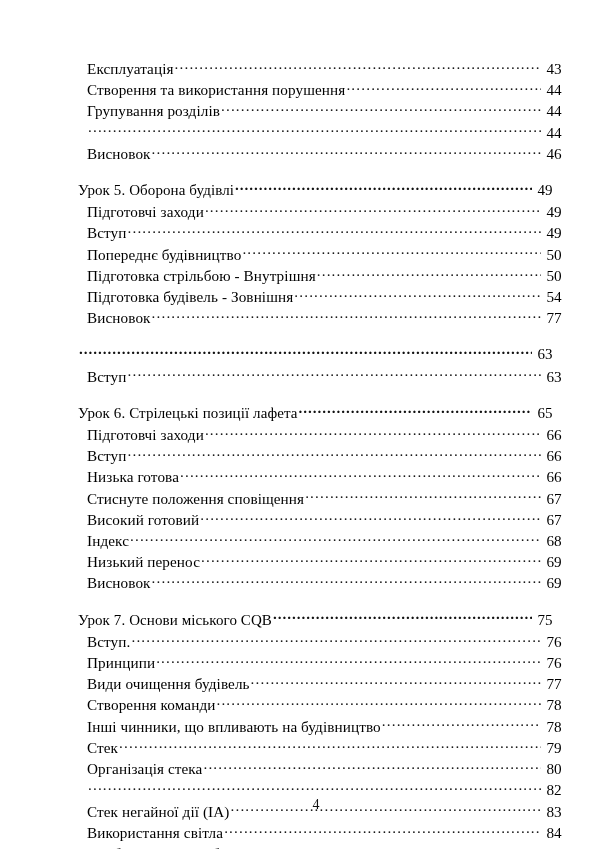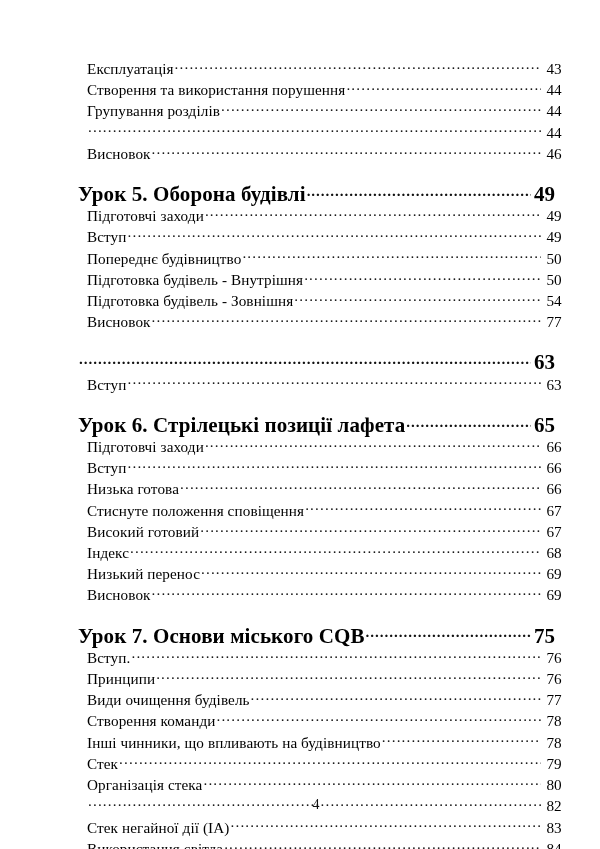--- a/index.html
+++ b/index.html
@@ -34,23 +34,23 @@
   .toc-row {
     display: flex;
     align-items: baseline;
     width: 100%;
     font-size: 15.2px;
     line-height: 21.2px;
     white-space: nowrap;
   }
 
   .toc-row.level-1 {
-    font-weight: bold;
+    font-weight: normal;
     margin-left: 0;
-    font-size: 21px;
+    font-size: 15px;
   }
 
   .toc-row.level-2 {
     font-weight: normal;
     margin-left: 9px;
   }
 
   .toc-row.gap-before {
     margin-top: 16px;
   }
@@ -146,21 +146,21 @@
         <span class="toc-title">Вступ</span>
         <span class="toc-leader"></span>
         <span class="toc-page">49</span>
       </div>
       <div class="toc-row level-2">
         <span class="toc-title">Попереднє будівництво</span>
         <span class="toc-leader"></span>
         <span class="toc-page">50</span>
       </div>
       <div class="toc-row level-2">
-        <span class="toc-title">Підготовка будівель - Внутрішня</span>
+        <span class="toc-title">Підготовка стрільбою - Внутрішня</span>
         <span class="toc-leader"></span>
         <span class="toc-page">50</span>
       </div>
       <div class="toc-row level-2">
         <span class="toc-title">Підготовка будівель - Зовнішня</span>
         <span class="toc-leader"></span>
         <span class="toc-page">54</span>
       </div>
       <div class="toc-row level-2">
         <span class="toc-title">Висновок</span>

